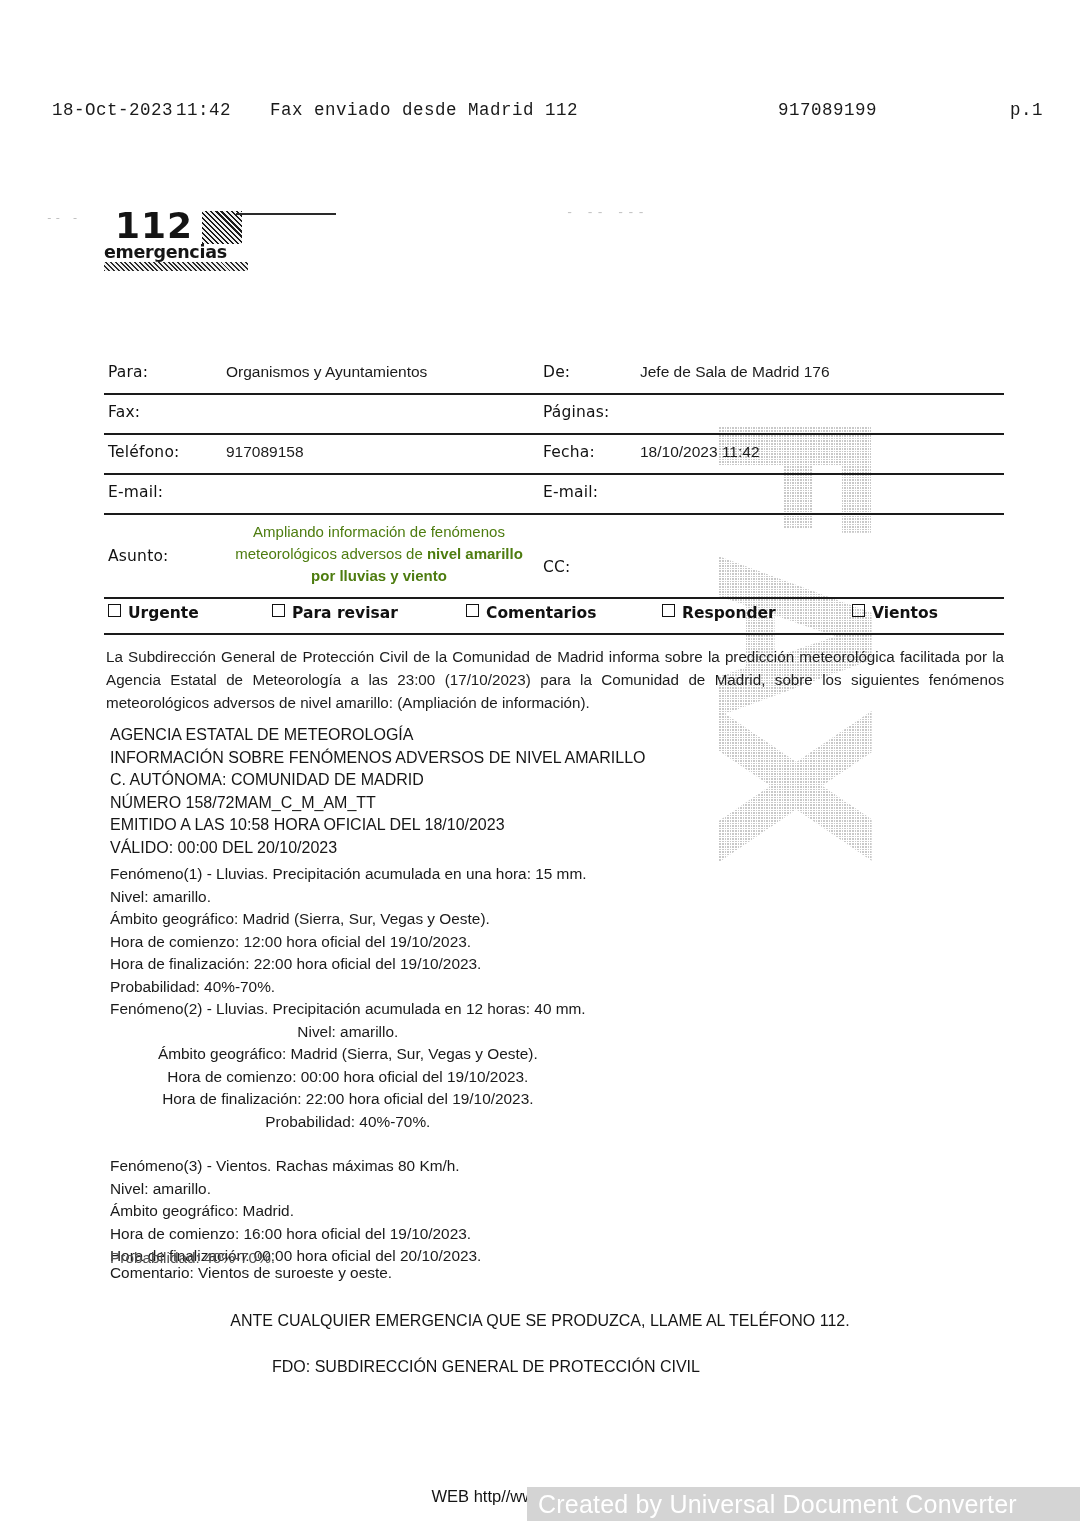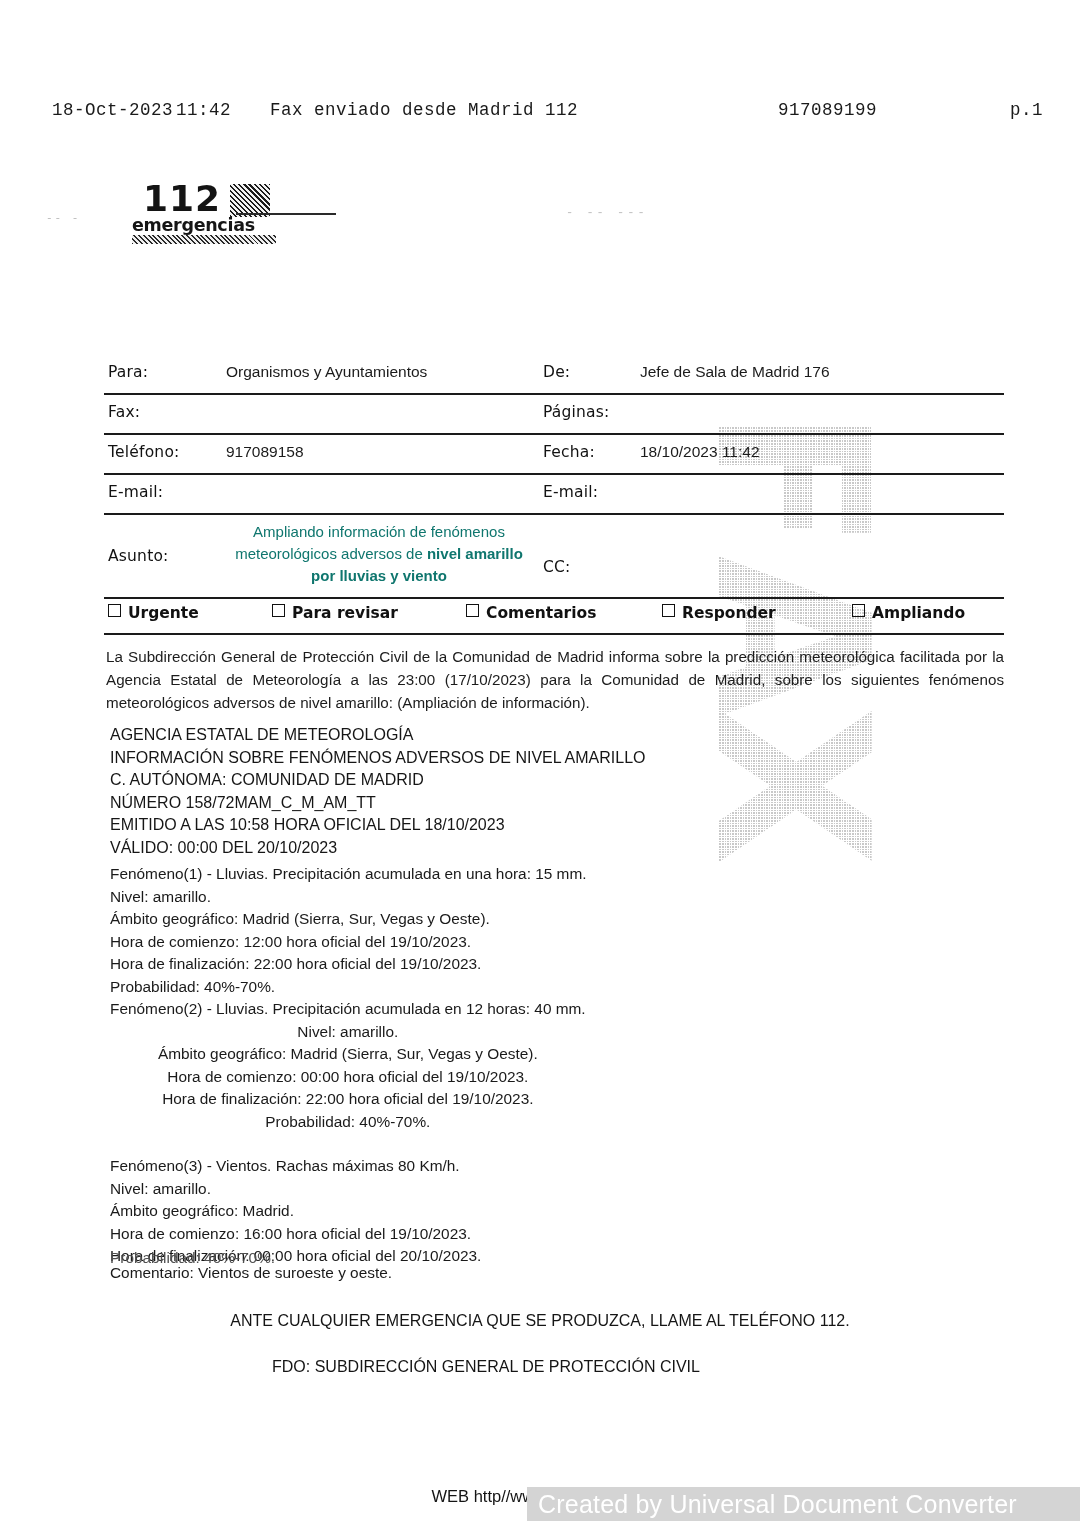--- a/index.html
+++ b/index.html
@@ -33,22 +33,22 @@
   }
   .fax-header .fh-date  { position: absolute; left: 52px;  top: 0; }
   .fax-header .fh-time  { position: absolute; left: 176px; top: 0; }
   .fax-header .fh-desc  { position: absolute; left: 270px; top: 0; }
   .fax-header .fh-num   { position: absolute; left: 778px; top: 0; }
   .fax-header .fh-page  { position: absolute; left: 1010px; top: 0; }
 
   
   .logo-block {
     position: absolute;
-    left: 104px; top: 182px;
-    width: 150px; height: 62px; margin-left: 28px;
+    left: 104px; top: 209px;
+    width: 150px; height: 62px;
   }
   .logo-112 {
     font-family: "DejaVu Sans", sans-serif;
     font-weight: 700;
     font-size: 36px;
     letter-spacing: 1px;
     line-height: 34px;
     color: #141414;
     position: absolute;
     left: 11px; top: 0;
@@ -162,21 +162,21 @@
   .row-pos   { top: 8px; }
 
   .asunto-text {
     position: absolute;
     left: 110px; top: 6px;
     width: 330px;
     text-align: center;
     font-family: "Liberation Sans", sans-serif;
     font-size: 15px;
     line-height: 22px;
-    color: #0f766e;
+    color: #4d7c0f;
   }
   .asunto-text b { font-weight: 700; }
 
   
   .check-row {
     position: relative;
     height: 34px;
     border-bottom: 2.5px solid #1a1a1a;
   }
   .chk {
@@ -373,21 +373,21 @@
       </div>
       <span class="lbl col-r" style="top:43px;">CC:</span>
       <span class="val col-r" style="top:43px;"></span>
     </div>
 
     <div class="check-row">
       <span class="chk" style="left:4px;"><span class="box"></span><span>Urgente</span></span>
       <span class="chk" style="left:168px;"><span class="box"></span><span>Para revisar</span></span>
       <span class="chk" style="left:362px;"><span class="box"></span><span>Comentarios</span></span>
       <span class="chk" style="left:558px;"><span class="box"></span><span>Responder</span></span>
-      <span class="chk" style="left:748px;"><span class="box"></span><span>Ampliando</span></span>
+      <span class="chk" style="left:748px;"><span class="box"></span><span>Vientos</span></span>
     </div>
 
   </div>
 
   <div class="intro">La Subdirección General de Protección Civil de la Comunidad de Madrid informa sobre la predicción meteorológica facilitada por la Agencia Estatal de Meteorología a las 23:00 (17/10/2023) para la Comunidad de Madrid, sobre los siguientes fenómenos meteorológicos adversos de nivel amarillo: (Ampliación de información).</div>
 
   <div class="aemet">AGENCIA ESTATAL DE METEOROLOGÍA
 INFORMACIÓN SOBRE FENÓMENOS ADVERSOS DE NIVEL AMARILLO
 C. AUTÓNOMA: COMUNIDAD DE MADRID
 NÚMERO 158/72MAM_C_M_AM_TT

